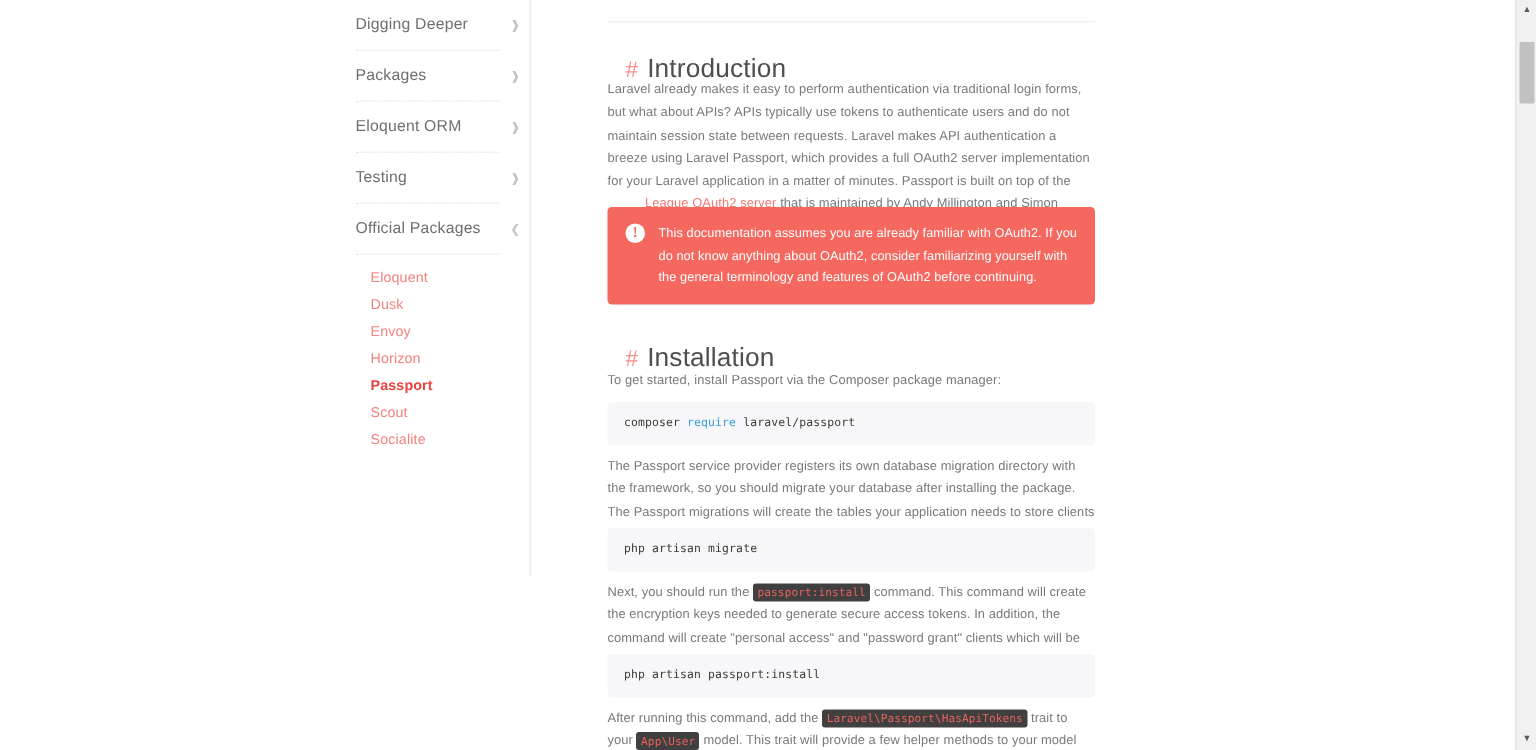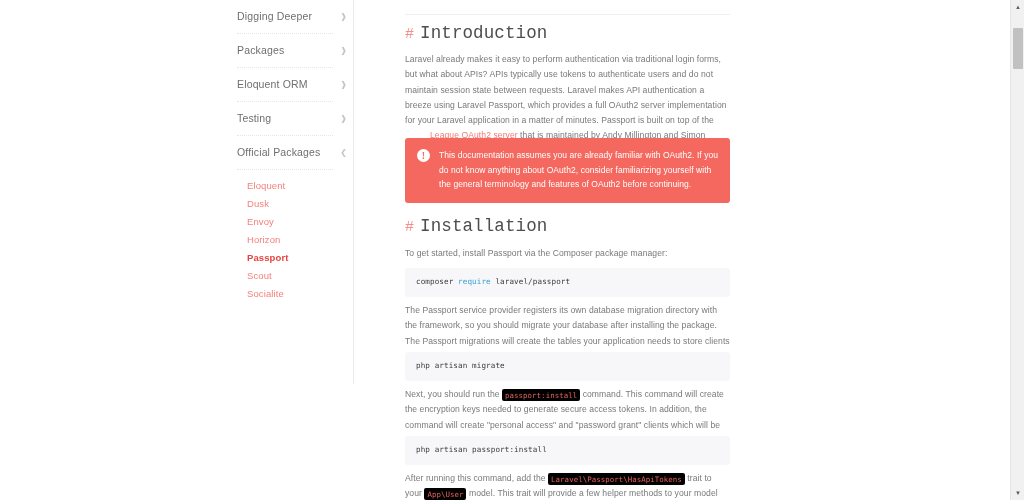--- a/index.html
+++ b/index.html
@@ -86,28 +86,27 @@
     width: 325px;
   }
   .top-rule {
     position: absolute;
     left: 51px; top: 14px;
     width: 325px; height: 1px;
     background: #f0f0f0;
   }
 
   h2.section-title {
-    margin: 0;
+    margin: 12px;
     padding: 0;
     font-size: 17.5px;
     font-weight: 400;
     color: #4e4e4e;
     letter-spacing: 0.1px;
     line-height: 1;
-    font-family: Liberation Mono, monospace;
   }
   .hash {
     color: #f2918c;
     font-weight: 400;
     margin-right: 6px;
     font-size: 15px;
   }
 
   p.body-text {
     margin: 0;
@@ -119,21 +118,21 @@
   }
   a.inline-link {
     color: #ef7a74;
     text-decoration: underline;
     padding-left: 25px;
   }
 
   code.inline-code {
     font-family: "DejaVu Sans Mono", monospace;
     font-size: 7.4px;
-    background: #000000;
+    background: #404040;
     color: #e8615c;
     padding: 1.5px 3px;
     border-radius: 2px;
     white-space: nowrap;
   }
 
   
   .alert {
     background: #f4685f;
     border-radius: 3px;

